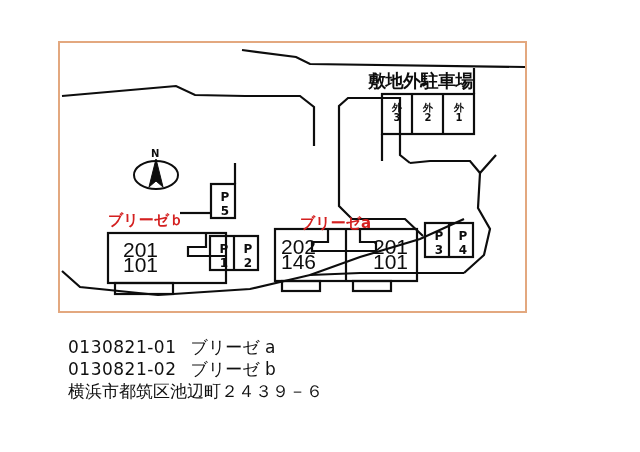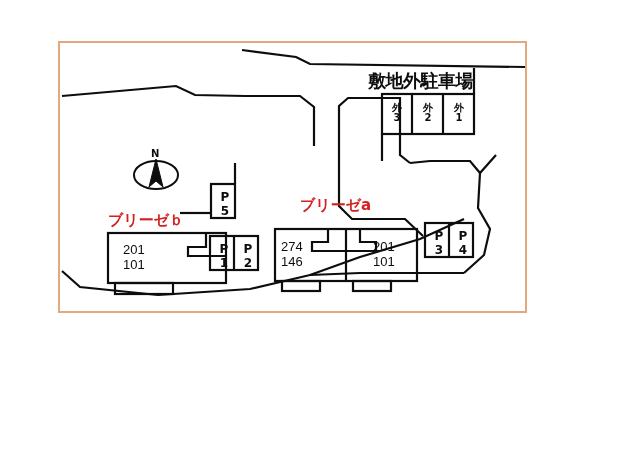--- a/index.html
+++ b/index.html
@@ -44,21 +44,21 @@
     position: absolute;
     color: #d42020;
     font-family: "DejaVu Sans", "Liberation Sans", sans-serif;
     font-weight: bold;
     font-size: 15px;
     letter-spacing: 0px;
     white-space: nowrap;
     line-height: 1;
   }
   #label-breeze-b { left: 48px; top: 170px; }
-  #label-breeze-a { left: 240px; top: 155px; text-align: right; }
+  #label-breeze-a { left: 240px; top: 173px; text-align: right; }
   
   .map-text {
     position: absolute;
     color: #0d0d0d;
     font-family: "DejaVu Sans", "Liberation Sans", sans-serif;
     white-space: nowrap;
     line-height: 1;
   }
   #label-gaibu-parking {
     left: 308px;
@@ -75,21 +75,21 @@
     font-weight: bold;
     text-align: center;
     line-height: 10px;
     width: 22px;
   }
   .stall-text span { display: block; }
   .unit-text {
     position: absolute;
     color: #0d0d0d;
     font-family: "Liberation Sans", "DejaVu Sans", sans-serif;
-    font-size: 13px;
+    font-size: 21px;
     line-height: 15px;
     white-space: nowrap;
   }
   .unit-text span { display: block; }
   .compass-n {
     position: absolute;
     color: #0d0d0d;
     font-family: "DejaVu Sans", "Liberation Sans", sans-serif;
     font-size: 10px;
     font-weight: bold;
@@ -203,24 +203,29 @@
     <div class="stall-text" style="left:392px; top:186px; font-size:12px; line-height:14px;">
       <span>P</span>
       <span>4</span>
     </div>
 
     <div class="unit-text" style="left:63px; top:199px;">
       <span>201</span>
       <span>101</span>
     </div>
     <div class="unit-text" style="left:221px; top:196px;">
-      <span>274</span>
+      <span>202</span>
       <span>146</span>
     </div>
     <div class="unit-text" style="left:313px; top:196px;">
       <span>201</span>
       <span>101</span>
     </div>
 
   </div>
 
+  <div id="caption">
+    <span class="caption-line"><span class="cap-code">0130821-01</span><span class="cap-gap"></span><span>ブリーゼ a</span></span>
+    <span class="caption-line"><span class="cap-code">0130821-02</span><span class="cap-gap"></span><span>ブリーゼ b</span></span>
+    <span class="caption-line">横浜市都筑区池辺町２４３９－６</span>
+  </div>
 
 </div>
 
 </body></html>

